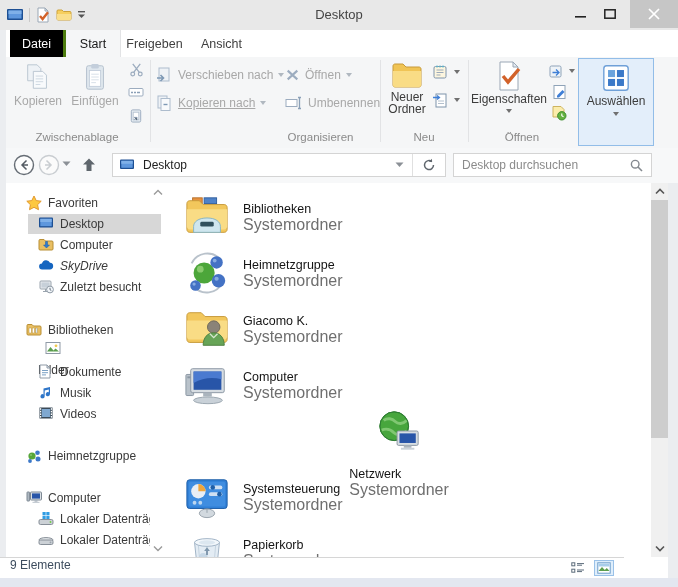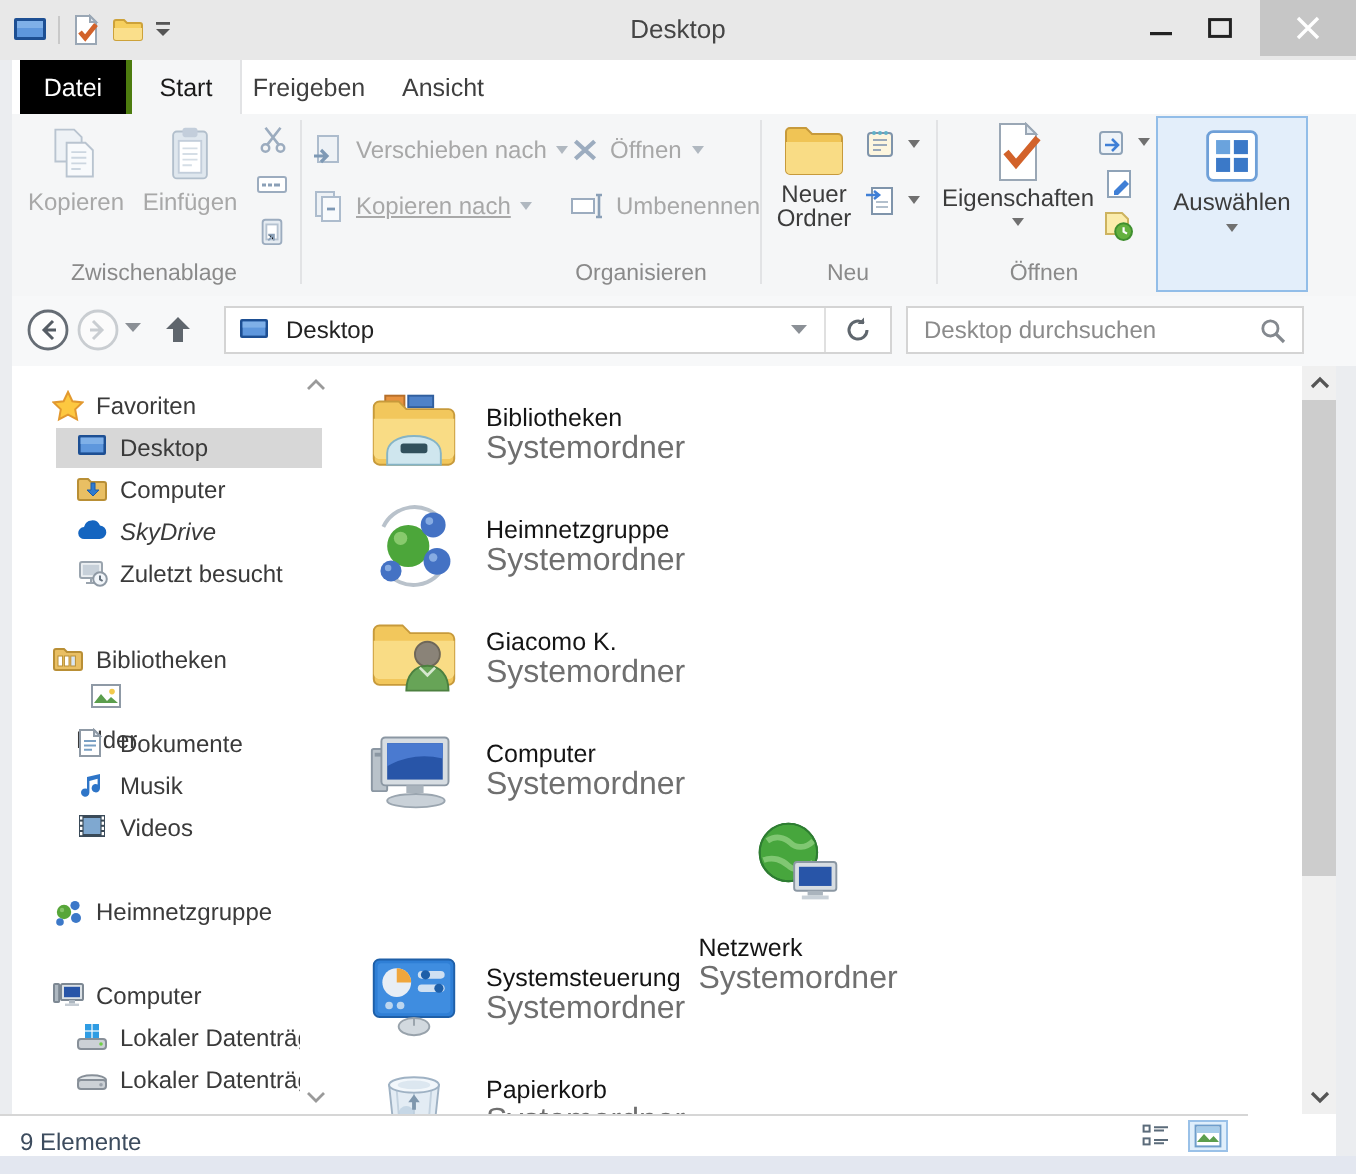--- a/index.html
+++ b/index.html
@@ -59,21 +59,21 @@
   .mrow{position:absolute;left:178px;width:430px;height:50px;display:flex;align-items:center;gap:13px;}
   .mrow .mic{width:46px;height:46px;flex:0 0 46px;}
   .mname{font-size:12.5px;color:#141414;line-height:15px;}
   .msub{font-size:16px;color:#6f6f6f;line-height:15px;}
   
   .vscroll{left:651px;top:183px;width:17px;height:374px;background:#f0f0f0;}
   .vthumb{left:0;top:17px;width:17px;height:238px;background:#cdcdcd;}
   .sb-arrow{position:absolute;left:0;width:17px;height:17px;display:flex;align-items:center;justify-content:center;}
   .side-arrow{position:absolute;width:14px;height:12px;display:flex;align-items:center;justify-content:center;}
   
-  .statusbar{left:0;top:557px;width:624px;height:21px;background:#fff;border-top:1px solid #d6d6d6;box-sizing:border-box;display:flex;align-items:flex-end;}
+  .statusbar{left:0;top:557px;width:624px;height:21px;background:#fff;border-top:1px solid #d6d6d6;box-sizing:border-box;display:flex;align-items:flex-start;}
   .statustext{margin-left:10px;font-size:12px;color:#3d4c5e;}
   .viewbtns{position:absolute;right:10px;top:2px;display:flex;gap:6px;}
   .viewbtn{width:20px;height:16px;display:flex;align-items:center;justify-content:center;box-sizing:border-box;}
   .viewbtn.on{background:#dfeefb;border:1px solid #9ac1e8;}
 </style>
 </head>
 <body>
 
 <div id="window">
 

